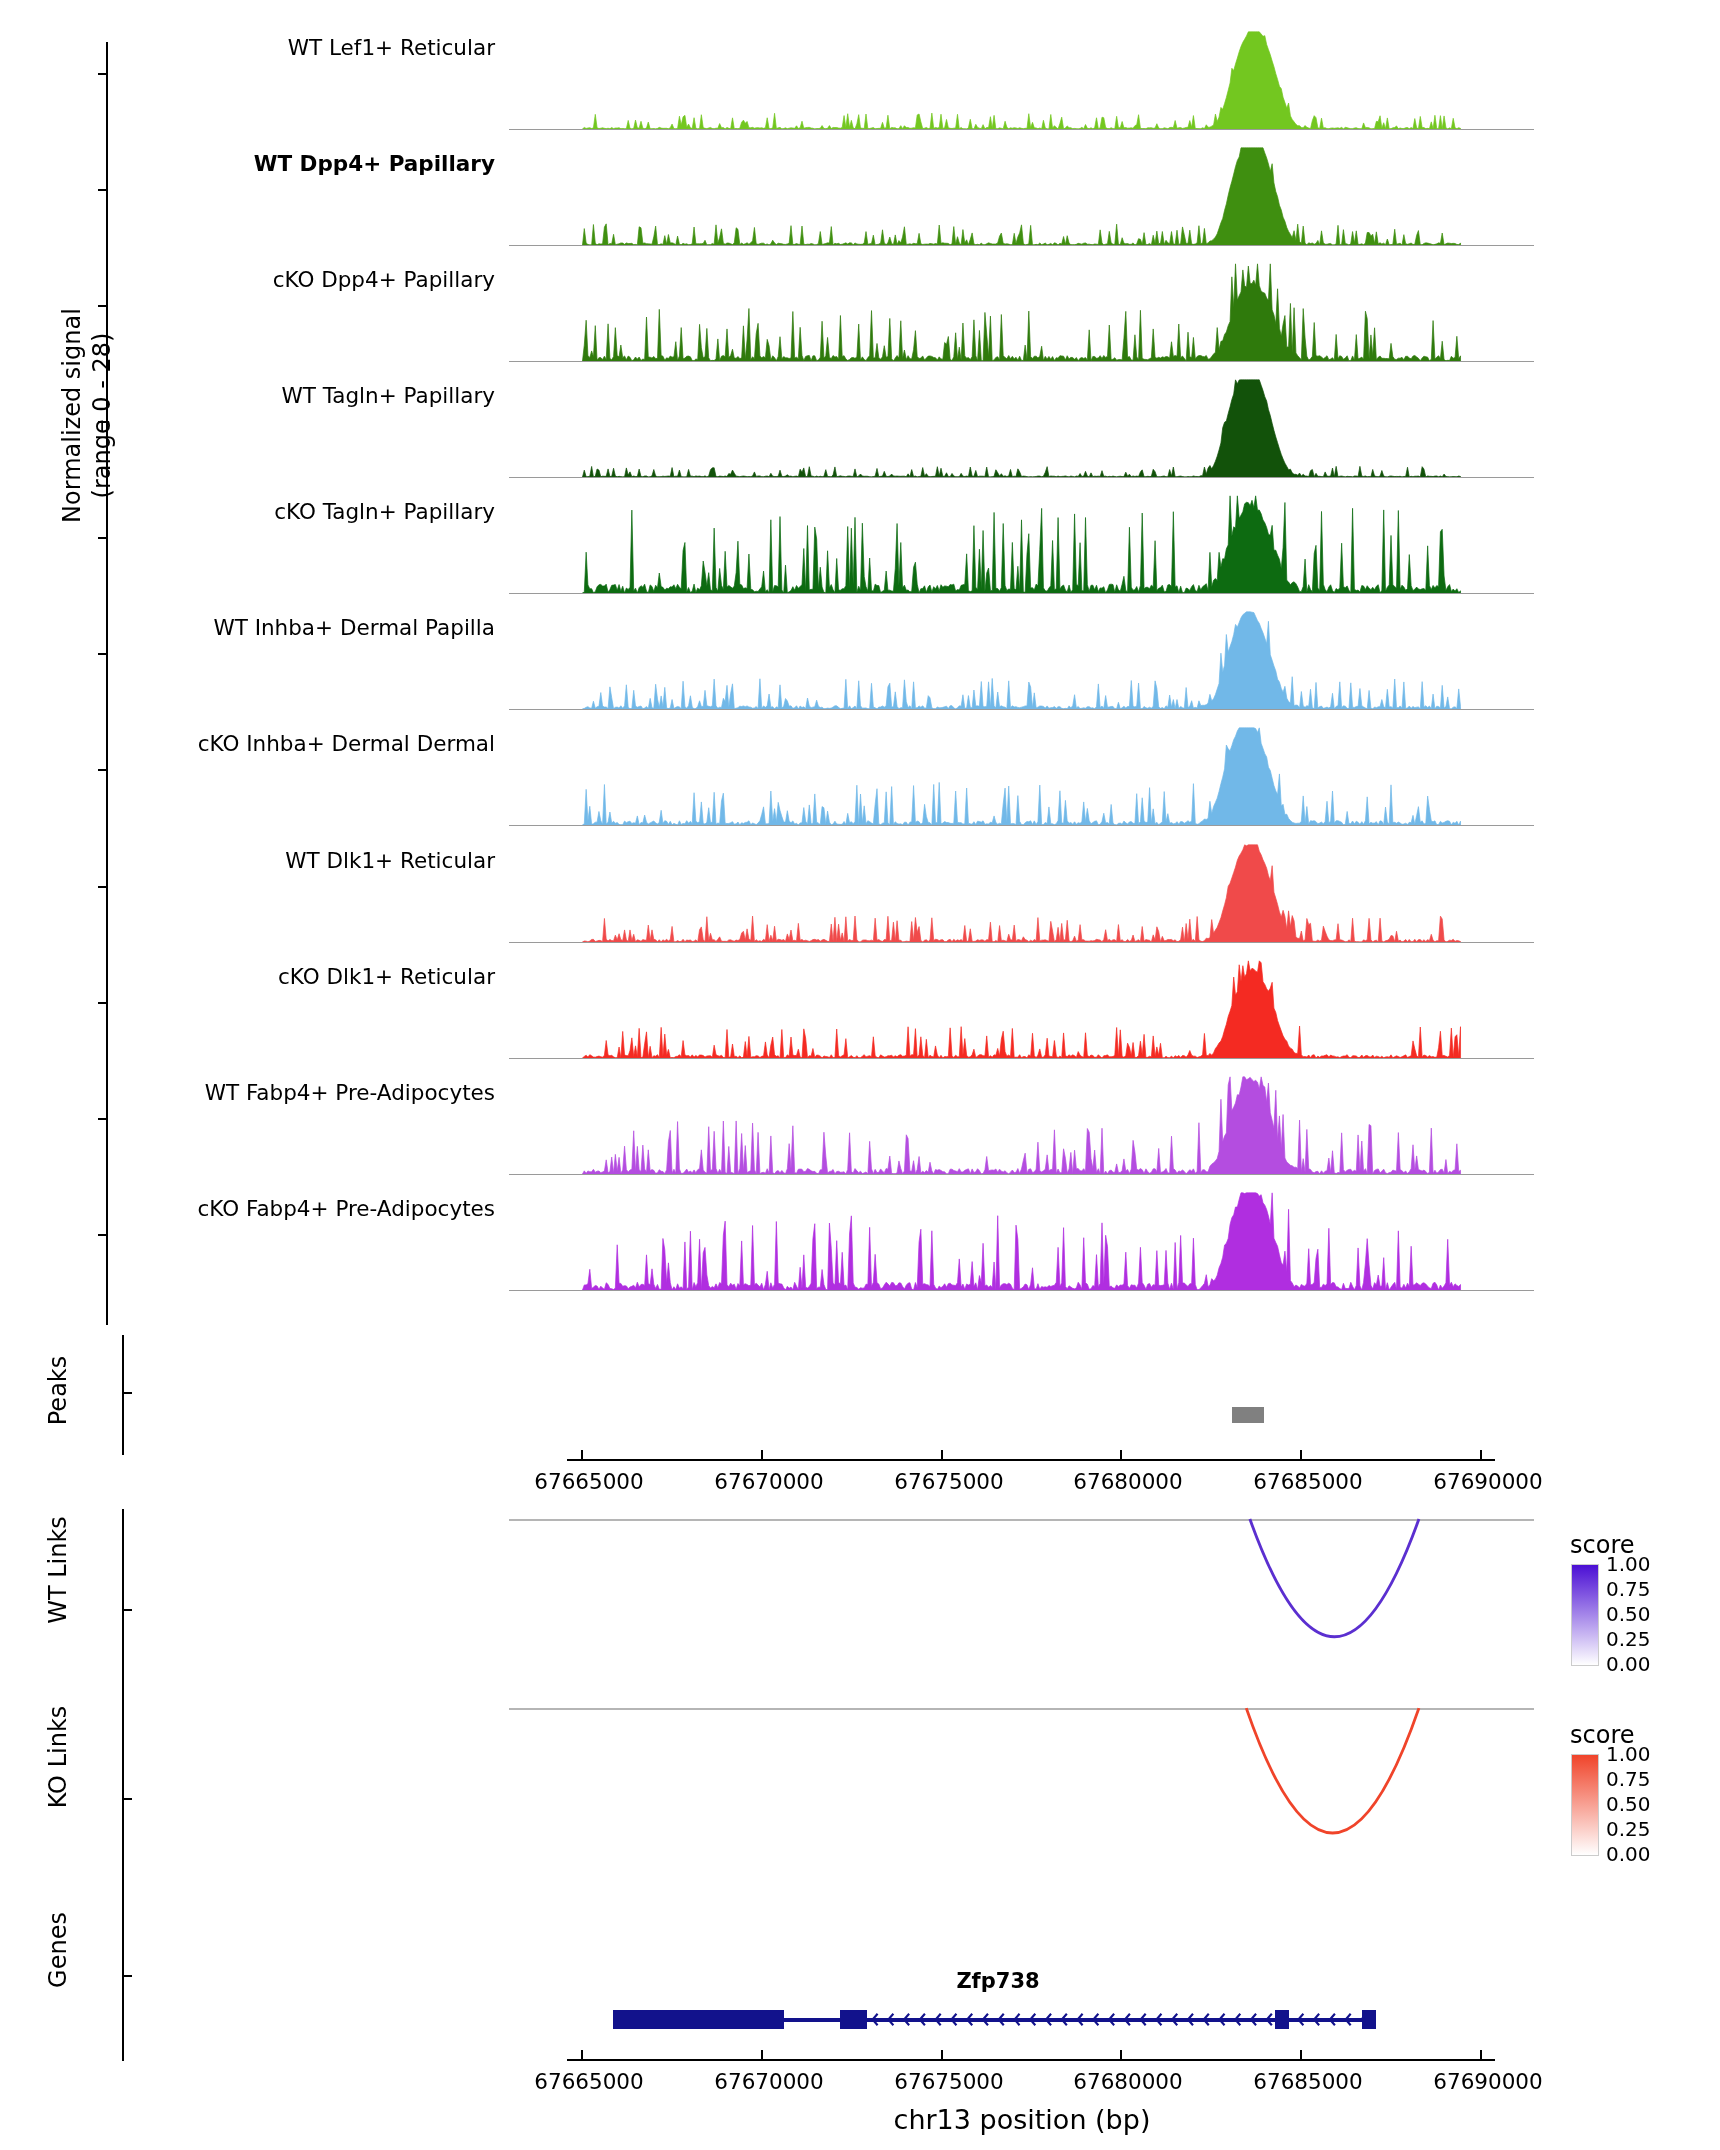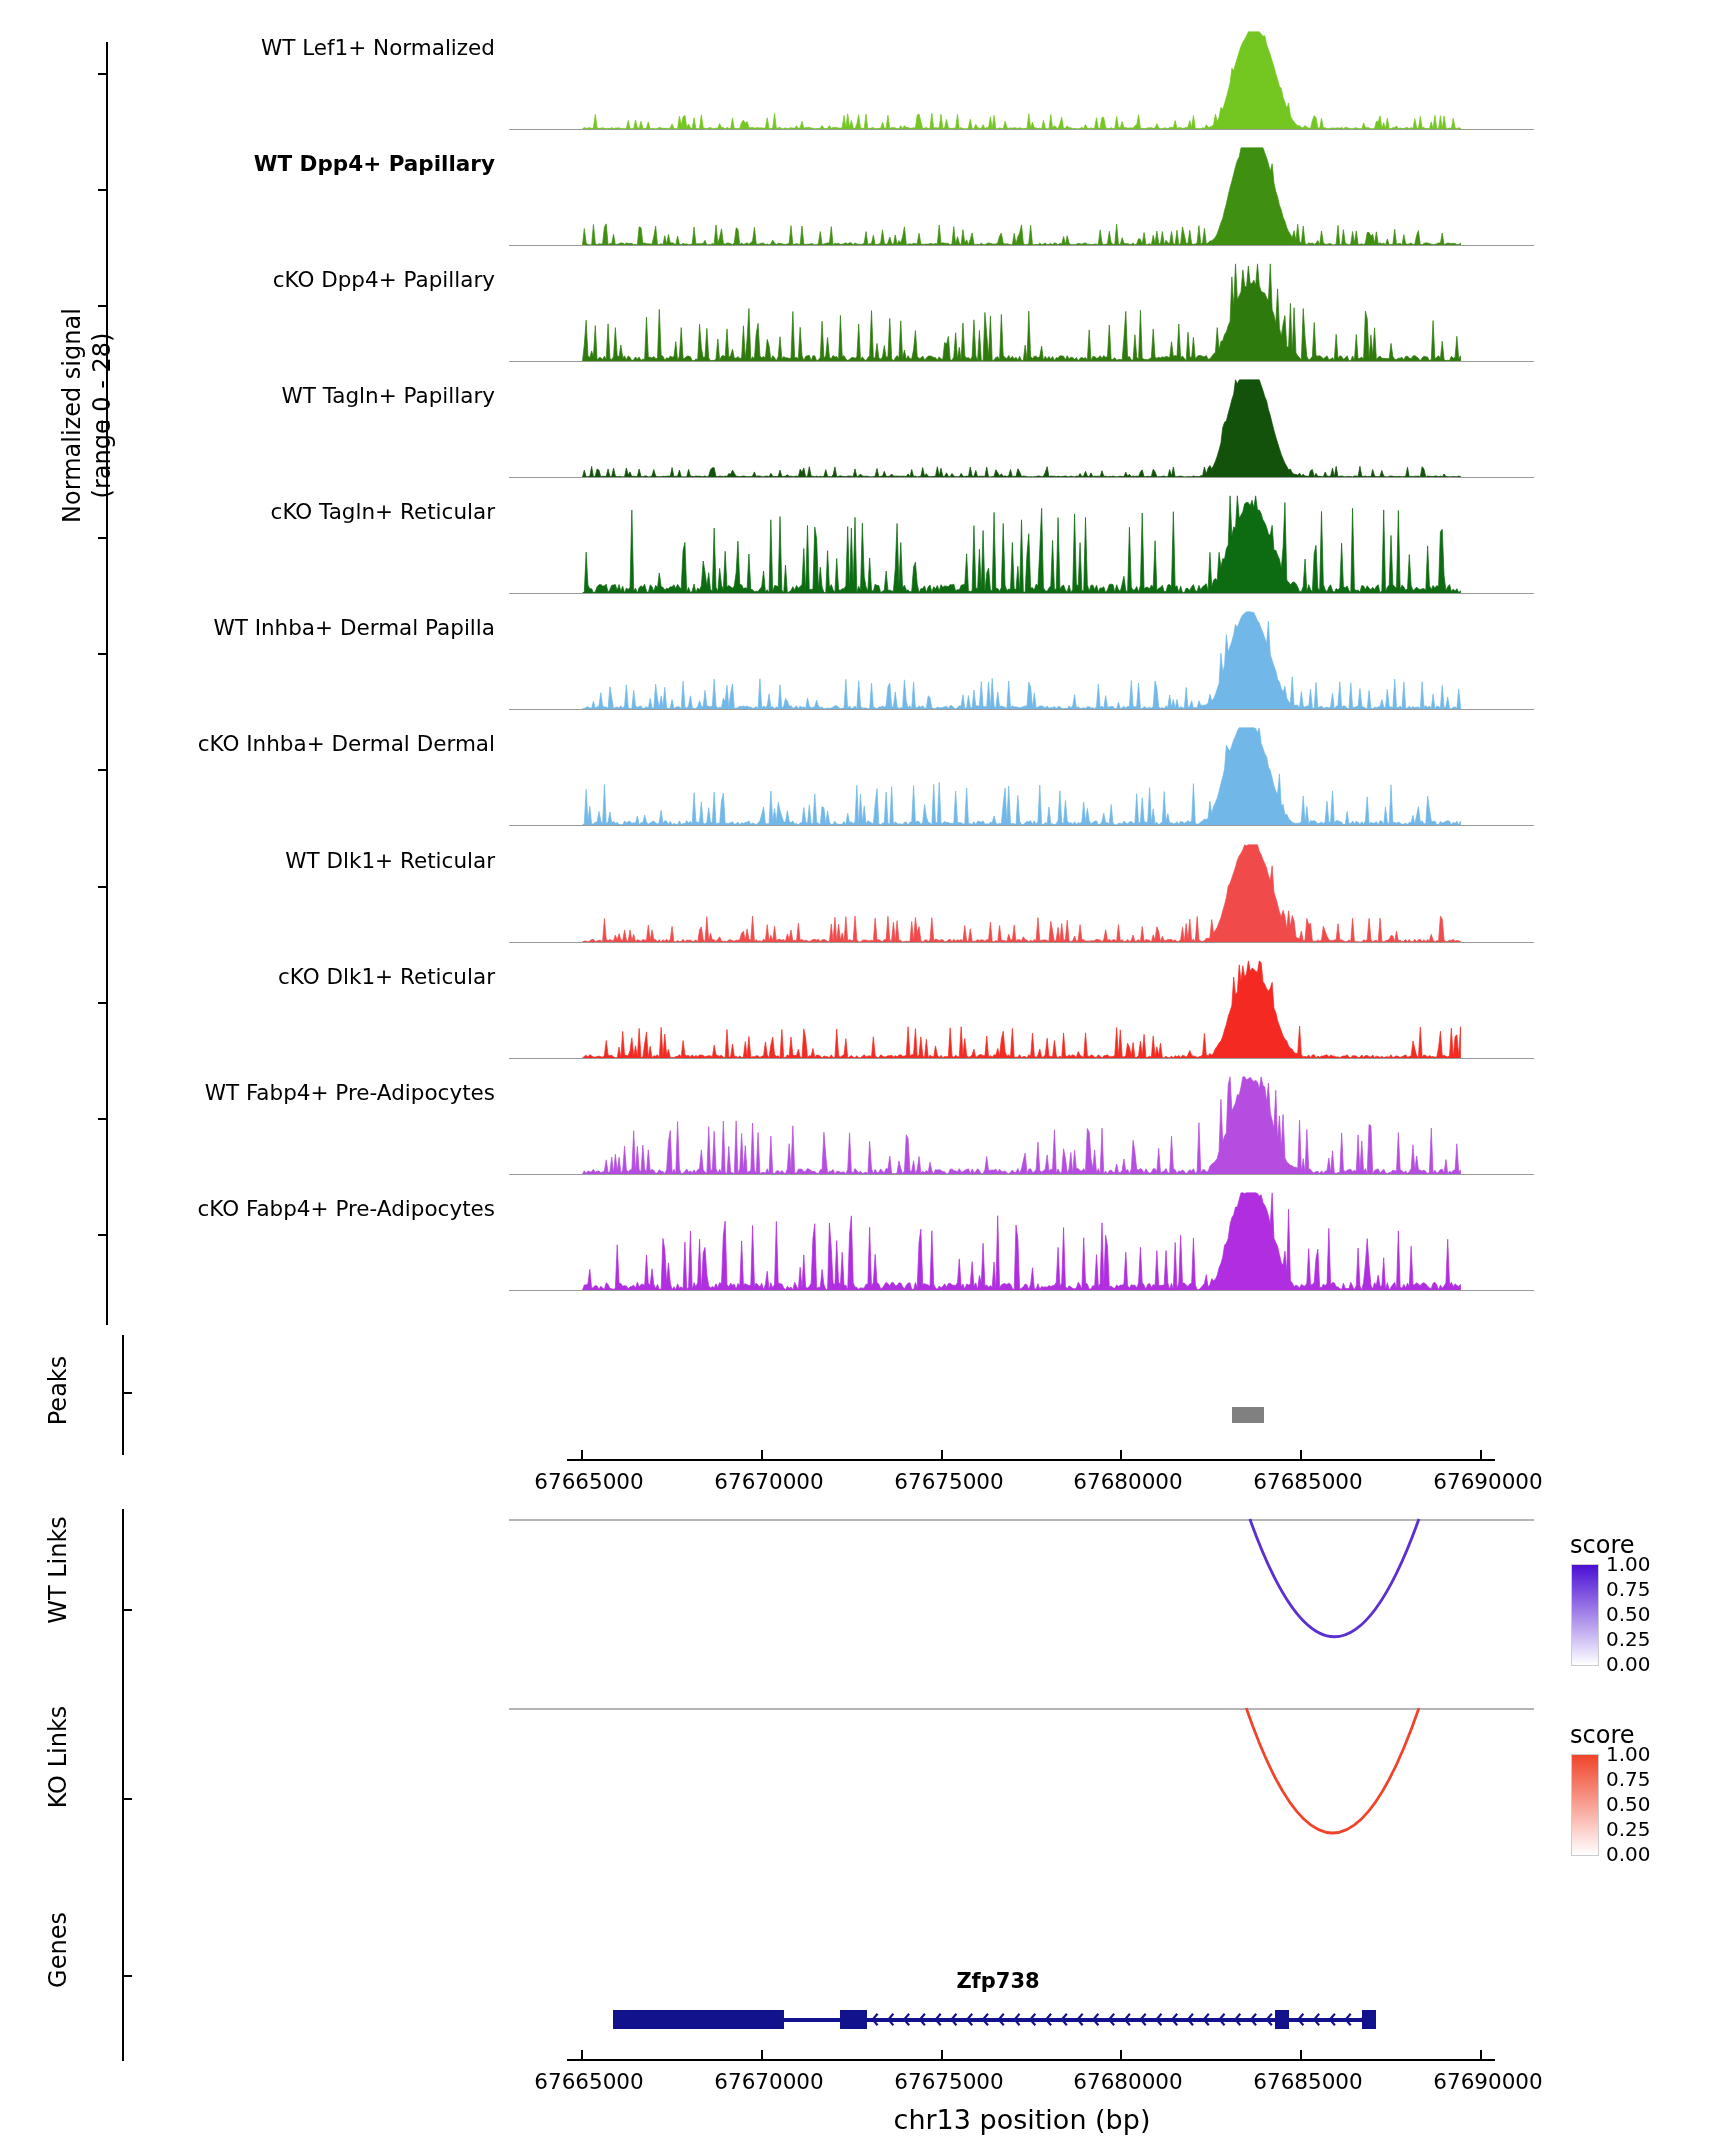--- a/index.html
+++ b/index.html
@@ -118,21 +118,21 @@
 
 <div class="rot-label" style="left:57px; top:810px; width:789px;">
   <span>Normalized signal</span><br>
   <span>(range 0 - 28)</span>
 </div>
 
 <div class="vline" style="left:106px; top:42px; height:1283px;"></div>
 
 <div id="signal-tracks">
     <div class="track" style="top: 29px; height: 116px;">
-      <div class="track-label" style="left: -380px; width: 366px; top: 5.7px;">WT Lef1+ Normalized</div>
+      <div class="track-label" style="left: -380px; width: 366px; top: 5.7px;">WT Lef1+ Reticular</div>
       <div class="baseline" style="left: 0px; width: 1025px; top: 100px;"></div>
       <div class="abs" style="background: rgb(0, 0, 0); width: 10px; height: 2.2px; left: -411px; top: 44px;"></div>
       <svg class="sig-canvas" width="1025" height="100" viewBox="0 0 1430 140" style="top: 0px; height: 100px;">
         <path d="M 100.35087719298245 140 L 100.4 140.0 L 102.9 137.8 L 105.5 139.2 L 108.0 138.6 L 110.6 138.1 L 113.2 139.3 L 115.7 138.4 L 118.3 119.5 L 120.8 138.1 L 123.4 139.4 L 126.0 138.9 L 128.5 138.3 L 131.1 139.0 L 133.6 139.5 L 136.2 138.9 L 138.8 139.7 L 141.3 137.9 L 143.9 139.5 L 146.4 138.6 L 149.0 138.6 L 151.6 138.2 L 154.1 139.6 L 156.7 139.3 L 159.3 139.8 L 161.8 139.7 L 164.4 128.0 L 166.9 139.0 L 169.5 140.0 L 172.1 139.1 L 174.6 127.5 L 177.2 138.3 L 179.7 138.9 L 182.3 129.2 L 184.9 138.9 L 187.4 139.6 L 190.0 138.7 L 192.5 130.3 L 195.1 139.7 L 197.7 139.8 L 200.2 139.4 L 202.8 139.9 L 205.4 139.2 L 207.9 137.7 L 210.5 138.7 L 213.0 139.1 L 215.6 139.0 L 218.2 139.0 L 220.7 139.8 L 223.3 138.1 L 225.8 133.1 L 228.4 139.5 L 231.0 139.8 L 233.5 139.4 L 236.1 122.1 L 238.6 134.4 L 241.2 123.0 L 243.8 120.9 L 246.3 137.7 L 248.9 133.1 L 251.5 138.4 L 254.0 139.3 L 256.6 124.2 L 259.1 138.9 L 261.7 139.9 L 264.3 139.2 L 266.8 120.0 L 269.4 138.0 L 271.9 139.1 L 274.5 139.5 L 277.1 138.5 L 279.6 137.8 L 282.2 139.4 L 284.7 139.8 L 287.3 138.8 L 289.9 139.0 L 292.4 132.4 L 295.0 138.2 L 297.6 138.0 L 300.1 139.9 L 302.7 137.8 L 305.2 139.0 L 307.8 139.8 L 310.4 124.4 L 312.9 139.6 L 315.5 139.2 L 318.0 139.7 L 320.6 138.9 L 323.2 130.5 L 325.7 127.6 L 328.3 132.1 L 330.8 129.4 L 333.4 138.1 L 336.0 138.3 L 338.5 137.7 L 341.1 138.9 L 343.6 138.3 L 346.2 138.1 L 348.8 138.6 L 351.3 138.2 L 353.9 139.1 L 356.5 138.1 L 359.0 124.3 L 361.6 139.2 L 364.1 139.5 L 366.7 138.3 L 369.3 118.0 L 371.8 139.2 L 374.4 138.4 L 376.9 137.7 L 379.5 139.9 L 382.1 139.3 L 384.6 138.3 L 387.2 139.7 L 389.7 138.8 L 392.3 138.3 L 394.9 138.6 L 397.4 139.1 L 400.0 135.5 L 402.6 139.3 L 405.1 138.1 L 407.7 129.1 L 410.2 138.9 L 412.8 138.1 L 415.4 137.8 L 417.9 137.7 L 420.5 138.7 L 423.0 138.9 L 425.6 140.0 L 428.2 139.4 L 430.7 139.4 L 433.3 138.9 L 435.8 135.2 L 438.4 139.2 L 441.0 139.5 L 443.5 139.1 L 446.1 135.2 L 448.7 139.4 L 451.2 137.8 L 453.8 138.0 L 456.3 137.9 L 458.9 138.7 L 461.5 138.9 L 464.0 137.8 L 466.6 121.2 L 469.1 137.9 L 471.7 118.6 L 474.3 137.9 L 476.8 127.9 L 479.4 138.4 L 481.9 139.7 L 484.5 132.9 L 487.1 119.9 L 489.6 138.7 L 492.2 138.9 L 494.8 139.4 L 497.3 119.0 L 499.9 139.5 L 502.4 139.3 L 505.0 138.6 L 507.6 138.0 L 510.1 139.8 L 512.7 139.3 L 515.2 139.1 L 517.8 139.1 L 520.4 130.7 L 522.9 138.9 L 525.5 138.2 L 528.0 120.7 L 530.6 139.7 L 533.2 137.8 L 535.7 138.3 L 538.3 138.4 L 540.8 139.8 L 543.4 139.6 L 546.0 135.3 L 548.5 139.5 L 551.1 135.4 L 553.7 138.0 L 556.2 137.8 L 558.8 139.1 L 561.3 138.8 L 563.9 138.1 L 566.5 138.5 L 569.0 120.3 L 571.6 119.0 L 574.1 130.0 L 576.7 139.4 L 579.3 138.8 L 581.8 137.8 L 584.4 139.5 L 586.9 139.0 L 589.5 117.7 L 592.1 139.1 L 594.6 137.8 L 597.2 138.6 L 599.8 138.0 L 602.3 119.3 L 604.9 139.2 L 607.4 138.2 L 610.0 126.6 L 612.6 138.1 L 615.1 139.0 L 617.7 139.3 L 620.2 138.8 L 622.8 138.5 L 625.4 119.4 L 627.9 139.6 L 630.5 137.8 L 633.0 139.8 L 635.6 139.8 L 638.2 140.0 L 640.7 138.4 L 643.3 126.4 L 645.9 139.4 L 648.4 140.0 L 651.0 133.5 L 653.5 137.8 L 656.1 138.9 L 658.7 139.5 L 661.2 133.9 L 663.8 139.8 L 666.3 137.9 L 668.9 138.0 L 671.5 122.8 L 674.0 139.0 L 676.6 120.9 L 679.1 139.7 L 681.7 139.6 L 684.3 138.4 L 686.8 139.0 L 689.4 139.9 L 692.0 129.1 L 694.5 137.7 L 697.1 139.7 L 699.6 138.3 L 702.2 138.9 L 704.8 138.1 L 707.3 138.5 L 709.9 139.3 L 712.4 138.2 L 715.0 139.1 L 717.6 139.6 L 720.1 139.0 L 722.7 139.1 L 725.2 118.6 L 727.8 138.1 L 730.4 130.7 L 732.9 138.4 L 735.5 138.5 L 738.0 139.7 L 740.6 138.5 L 743.2 139.9 L 745.7 127.8 L 748.3 138.6 L 750.9 139.9 L 753.4 139.9 L 756.0 119.7 L 758.5 138.9 L 761.1 135.3 L 763.7 137.9 L 766.2 139.9 L 768.8 132.4 L 771.3 123.4 L 773.9 139.8 L 776.5 138.7 L 779.0 135.7 L 781.6 138.1 L 784.1 138.1 L 786.7 139.6 L 789.3 139.2 L 791.8 139.6 L 794.4 139.9 L 797.0 139.3 L 799.5 137.7 L 802.1 139.7 L 804.6 133.7 L 807.2 139.0 L 809.8 139.5 L 812.3 138.2 L 814.9 139.7 L 817.4 138.3 L 820.0 124.3 L 822.6 139.5 L 825.1 138.3 L 827.7 123.5 L 830.2 124.2 L 832.8 138.0 L 835.4 139.4 L 837.9 139.5 L 840.5 138.1 L 843.1 139.5 L 845.6 139.6 L 848.2 122.2 L 850.7 138.0 L 853.3 138.3 L 855.9 129.5 L 858.4 138.4 L 861.0 138.0 L 863.5 138.8 L 866.1 138.7 L 868.7 138.3 L 871.2 138.9 L 873.8 135.3 L 876.3 134.1 L 878.9 120.0 L 881.5 139.1 L 884.0 139.4 L 886.6 139.3 L 889.2 139.6 L 891.7 138.3 L 894.3 138.4 L 896.8 138.1 L 899.4 139.0 L 902.0 138.6 L 904.5 132.6 L 907.1 138.6 L 909.6 139.7 L 912.2 139.6 L 914.8 138.3 L 917.3 138.8 L 919.9 139.8 L 922.4 137.9 L 925.0 137.7 L 927.6 138.2 L 930.1 128.1 L 932.7 139.0 L 935.2 138.2 L 937.8 137.9 L 940.4 139.2 L 942.9 138.6 L 945.5 137.8 L 948.1 137.7 L 950.6 128.2 L 953.2 137.7 L 955.7 121.2 L 958.3 139.3 L 960.9 139.4 L 963.4 139.5 L 966.0 139.7 L 968.5 138.2 L 971.1 139.4 L 973.7 134.1 L 976.2 137.5 L 978.8 137.5 L 981.3 136.0 L 983.9 134.5 L 986.5 119.1 L 989.0 129.4 L 991.6 123.4 L 994.2 109.8 L 996.7 112.5 L 999.3 104.4 L 1001.8 96.0 L 1004.4 85.8 L 1007.0 75.5 L 1009.5 55.0 L 1012.1 58.2 L 1014.6 49.1 L 1017.2 40.7 L 1019.8 31.8 L 1022.3 24.5 L 1024.9 18.6 L 1027.4 14.3 L 1030.0 9.7 L 1032.6 4.0 L 1035.1 4.0 L 1037.7 4.0 L 1040.3 4.0 L 1042.8 4.0 L 1045.4 4.0 L 1047.9 4.0 L 1050.5 7.0 L 1053.1 10.3 L 1055.6 9.3 L 1058.2 21.7 L 1060.7 28.8 L 1063.3 36.0 L 1065.9 44.9 L 1068.4 52.7 L 1071.0 62.5 L 1073.5 70.6 L 1076.1 80.2 L 1078.7 83.5 L 1081.2 95.5 L 1083.8 103.0 L 1086.4 111.0 L 1088.9 103.6 L 1091.5 121.7 L 1094.0 126.6 L 1096.6 130.0 L 1099.2 133.5 L 1101.7 135.4 L 1104.3 135.3 L 1106.8 137.8 L 1109.4 138.3 L 1112.0 135.1 L 1114.5 137.6 L 1117.1 138.6 L 1119.6 139.5 L 1122.2 128.2 L 1124.8 121.3 L 1127.3 124.2 L 1129.9 138.3 L 1132.4 139.2 L 1135.0 124.8 L 1137.6 138.6 L 1140.1 138.1 L 1142.7 139.5 L 1145.3 139.7 L 1147.8 138.8 L 1150.4 138.5 L 1152.9 139.0 L 1155.5 138.6 L 1158.1 138.4 L 1160.6 139.1 L 1163.2 137.7 L 1165.7 139.9 L 1168.3 137.7 L 1170.9 138.1 L 1173.4 139.0 L 1176.0 139.7 L 1178.5 139.5 L 1181.1 138.6 L 1183.7 138.2 L 1186.2 139.4 L 1188.8 139.7 L 1191.4 139.8 L 1193.9 131.5 L 1196.5 138.1 L 1199.0 137.9 L 1201.6 138.4 L 1204.2 139.9 L 1206.7 139.5 L 1209.3 139.4 L 1211.8 129.3 L 1214.4 129.7 L 1217.0 121.5 L 1219.5 138.9 L 1222.1 131.2 L 1224.6 139.7 L 1227.2 124.5 L 1229.8 139.6 L 1232.3 139.6 L 1234.9 138.3 L 1237.5 137.9 L 1240.0 135.7 L 1242.6 139.8 L 1245.1 138.5 L 1247.7 139.4 L 1250.3 139.4 L 1252.8 138.2 L 1255.4 137.9 L 1257.9 139.7 L 1260.5 137.9 L 1263.1 139.4 L 1265.6 125.4 L 1268.2 138.4 L 1270.7 139.6 L 1273.3 122.4 L 1275.9 137.9 L 1278.4 137.9 L 1281.0 139.7 L 1283.6 139.1 L 1286.1 139.6 L 1288.7 130.0 L 1291.2 139.8 L 1293.8 120.8 L 1296.4 139.7 L 1298.9 139.5 L 1301.5 121.3 L 1304.0 139.5 L 1306.6 121.7 L 1309.2 138.2 L 1311.7 139.9 L 1314.3 138.4 L 1316.8 139.6 L 1319.4 125.0 L 1322.0 138.3 L 1324.5 139.6 L 1327.1 138.1 L 1329.6 139.1 L 1329.6491228070176 140 Z" fill="#73c720" stroke="#73c720" stroke-width="1"></path>
       </svg>
     </div>
     <div class="track" style="top: 145px; height: 116px; font-weight: bold;">
       <div class="track-label" style="left: -380px; width: 366px; top: 5.7px;">WT Dpp4+ Papillary</div>
       <div class="baseline" style="left: 0px; width: 1025px; top: 100px;"></div>
       <div class="abs" style="background: rgb(0, 0, 0); width: 10px; height: 2.2px; left: -411px; top: 44px;"></div>
@@ -150,21 +150,21 @@
     </div>
     <div class="track" style="top: 377px; height: 116px;">
       <div class="track-label" style="left: -380px; width: 366px; top: 5.7px;">WT Tagln+ Papillary</div>
       <div class="baseline" style="left: 0px; width: 1025px; top: 100px;"></div>
       <div class="abs" style="background: rgb(0, 0, 0); width: 10px; height: 2.2px; left: -411px; top: 44px;"></div>
       <svg class="sig-canvas" width="1025" height="100" viewBox="0 0 1430 140" style="top: 0px; height: 100px;">
         <path d="M 100.35087719298245 140 L 100.4 140.0 L 102.9 130.4 L 105.5 139.7 L 108.0 139.6 L 110.6 138.9 L 113.2 125.2 L 115.7 139.9 L 118.3 138.9 L 120.8 128.8 L 123.4 130.3 L 126.0 139.7 L 128.5 138.8 L 131.1 139.0 L 133.6 139.1 L 136.2 128.7 L 138.8 139.4 L 141.3 139.1 L 143.9 127.7 L 146.4 138.5 L 149.0 139.8 L 151.6 139.1 L 154.1 139.5 L 156.7 139.9 L 159.3 139.6 L 161.8 127.3 L 164.4 137.1 L 166.9 132.8 L 169.5 139.6 L 172.1 138.6 L 174.6 139.4 L 177.2 139.2 L 179.7 128.9 L 182.3 139.4 L 184.9 139.7 L 187.4 138.5 L 190.0 138.5 L 192.5 140.0 L 195.1 139.8 L 197.7 138.4 L 200.2 129.5 L 202.8 138.5 L 205.4 139.7 L 207.9 139.6 L 210.5 139.5 L 213.0 138.8 L 215.6 139.2 L 218.2 138.9 L 220.7 138.6 L 223.3 139.0 L 225.8 126.8 L 228.4 139.8 L 231.0 138.8 L 233.5 139.1 L 236.1 130.3 L 238.6 139.5 L 241.2 139.9 L 243.8 140.0 L 246.3 139.7 L 248.9 129.4 L 251.5 138.8 L 254.0 138.8 L 256.6 139.5 L 259.1 138.5 L 261.7 139.0 L 264.3 138.7 L 266.8 139.4 L 269.4 139.5 L 271.9 138.4 L 274.5 140.0 L 277.1 138.5 L 279.6 129.8 L 282.2 127.1 L 284.7 127.1 L 287.3 139.4 L 289.9 139.6 L 292.4 138.7 L 295.0 139.0 L 297.6 139.4 L 300.1 138.6 L 302.7 139.4 L 305.2 135.2 L 307.8 136.2 L 310.4 130.3 L 312.9 134.7 L 315.5 138.8 L 318.0 139.1 L 320.6 139.5 L 323.2 139.0 L 325.7 138.6 L 328.3 139.0 L 330.8 139.7 L 333.4 139.3 L 336.0 139.5 L 338.5 138.6 L 341.1 132.9 L 343.6 139.2 L 346.2 138.5 L 348.8 138.5 L 351.3 139.5 L 353.9 139.7 L 356.5 138.9 L 359.0 138.6 L 361.6 139.8 L 364.1 134.8 L 366.7 138.9 L 369.3 139.3 L 371.8 139.4 L 374.4 139.0 L 376.9 130.4 L 379.5 139.1 L 382.1 139.4 L 384.6 138.7 L 387.2 136.9 L 389.7 138.9 L 392.3 138.7 L 394.9 139.8 L 397.4 139.0 L 400.0 138.7 L 402.6 139.7 L 405.1 129.1 L 407.7 133.2 L 410.2 127.3 L 412.8 139.7 L 415.4 138.8 L 417.9 125.6 L 420.5 138.7 L 423.0 138.9 L 425.6 139.9 L 428.2 138.6 L 430.7 139.8 L 433.3 138.9 L 435.8 139.8 L 438.4 139.0 L 441.0 129.7 L 443.5 139.3 L 446.1 139.4 L 448.7 139.9 L 451.2 137.0 L 453.8 125.9 L 456.3 139.5 L 458.9 139.0 L 461.5 138.4 L 464.0 139.0 L 466.6 139.2 L 469.1 139.8 L 471.7 138.7 L 474.3 138.5 L 476.8 139.0 L 479.4 139.2 L 481.9 128.7 L 484.5 140.0 L 487.1 138.5 L 489.6 135.8 L 492.2 138.7 L 494.8 139.0 L 497.3 138.9 L 499.9 139.0 L 502.4 139.7 L 505.0 139.9 L 507.6 139.4 L 510.1 138.8 L 512.7 128.0 L 515.2 139.6 L 517.8 139.1 L 520.4 138.7 L 522.9 132.1 L 525.5 138.9 L 528.0 139.4 L 530.6 138.6 L 533.2 135.9 L 535.7 138.6 L 538.3 138.8 L 540.8 138.7 L 543.4 138.9 L 546.0 139.0 L 548.5 138.8 L 551.1 138.8 L 553.7 139.7 L 556.2 135.6 L 558.8 139.5 L 561.3 129.6 L 563.9 139.3 L 566.5 138.6 L 569.0 139.9 L 571.6 139.3 L 574.1 139.0 L 576.7 126.8 L 579.3 138.9 L 581.8 135.3 L 584.4 139.0 L 586.9 139.8 L 589.5 139.3 L 592.1 139.1 L 594.6 138.9 L 597.2 125.6 L 599.8 138.6 L 602.3 127.7 L 604.9 139.1 L 607.4 139.0 L 610.0 134.1 L 612.6 139.3 L 615.1 139.6 L 617.7 135.0 L 620.2 138.5 L 622.8 139.8 L 625.4 139.8 L 627.9 139.7 L 630.5 134.9 L 633.0 138.8 L 635.6 139.3 L 638.2 138.7 L 640.7 139.4 L 643.3 126.0 L 645.9 138.7 L 648.4 139.1 L 651.0 130.8 L 653.5 139.7 L 656.1 138.8 L 658.7 138.8 L 661.2 138.9 L 663.8 139.2 L 666.3 126.1 L 668.9 139.9 L 671.5 139.9 L 674.0 139.7 L 676.6 139.0 L 679.1 129.9 L 681.7 134.0 L 684.3 138.8 L 686.8 135.4 L 689.4 139.1 L 692.0 138.4 L 694.5 139.3 L 697.1 138.6 L 699.6 129.4 L 702.2 139.6 L 704.8 138.8 L 707.3 139.3 L 709.9 128.6 L 712.4 132.6 L 715.0 139.4 L 717.6 138.7 L 720.1 138.9 L 722.7 139.5 L 725.2 140.0 L 727.8 139.5 L 730.4 139.9 L 732.9 139.6 L 735.5 139.3 L 738.0 138.6 L 740.6 138.7 L 743.2 139.7 L 745.7 138.9 L 748.3 133.4 L 750.9 125.5 L 753.4 139.5 L 756.0 138.6 L 758.5 138.8 L 761.1 138.9 L 763.7 139.7 L 766.2 138.6 L 768.8 139.6 L 771.3 139.2 L 773.9 139.0 L 776.5 138.5 L 779.0 139.2 L 781.6 139.9 L 784.1 138.6 L 786.7 139.2 L 789.3 139.9 L 791.8 138.6 L 794.4 139.2 L 797.0 135.1 L 799.5 139.3 L 802.1 138.7 L 804.6 132.1 L 807.2 138.7 L 809.8 139.9 L 812.3 134.2 L 814.9 139.5 L 817.4 138.8 L 820.0 139.1 L 822.6 138.8 L 825.1 139.2 L 827.7 131.1 L 830.2 139.0 L 832.8 138.8 L 835.4 139.8 L 837.9 139.1 L 840.5 139.5 L 843.1 138.7 L 845.6 139.3 L 848.2 139.9 L 850.7 139.2 L 853.3 138.9 L 855.9 139.4 L 858.4 139.4 L 861.0 133.2 L 863.5 138.9 L 866.1 136.1 L 868.7 139.7 L 871.2 138.5 L 873.8 139.3 L 876.3 138.7 L 878.9 139.4 L 881.5 132.9 L 884.0 130.0 L 886.6 139.5 L 889.2 139.6 L 891.7 139.0 L 894.3 139.4 L 896.8 139.1 L 899.4 129.2 L 902.0 132.5 L 904.5 139.7 L 907.1 139.8 L 909.6 139.6 L 912.2 139.0 L 914.8 138.5 L 917.3 139.7 L 919.9 139.6 L 922.4 129.6 L 925.0 138.5 L 927.6 126.0 L 930.1 139.6 L 932.7 139.8 L 935.2 139.0 L 937.8 138.7 L 940.4 139.3 L 942.9 139.9 L 945.5 140.0 L 948.1 139.4 L 950.6 139.8 L 953.2 139.6 L 955.7 138.5 L 958.3 139.2 L 960.9 139.3 L 963.4 139.6 L 966.0 138.1 L 968.5 138.2 L 971.1 126.0 L 973.7 135.7 L 976.2 127.5 L 978.8 123.9 L 981.3 128.6 L 983.9 123.9 L 986.5 117.9 L 989.0 110.9 L 991.6 102.1 L 994.2 92.3 L 996.7 71.0 L 999.3 63.3 L 1001.8 61.5 L 1004.4 51.0 L 1007.0 41.7 L 1009.5 31.5 L 1012.1 23.9 L 1014.6 4.0 L 1017.2 9.4 L 1019.8 4.1 L 1022.3 4.0 L 1024.9 4.0 L 1027.4 4.0 L 1030.0 4.0 L 1032.6 4.0 L 1035.1 4.0 L 1037.7 4.0 L 1040.3 4.0 L 1042.8 4.0 L 1045.4 4.0 L 1047.9 4.0 L 1050.5 11.5 L 1053.1 19.0 L 1055.6 27.5 L 1058.2 33.7 L 1060.7 45.6 L 1063.3 54.0 L 1065.9 64.8 L 1068.4 74.7 L 1071.0 84.0 L 1073.5 91.9 L 1076.1 100.6 L 1078.7 108.4 L 1081.2 114.8 L 1083.8 120.6 L 1086.4 125.2 L 1088.9 129.9 L 1091.5 129.0 L 1094.0 134.2 L 1096.6 136.3 L 1099.2 136.2 L 1101.7 137.4 L 1104.3 134.5 L 1106.8 138.6 L 1109.4 136.2 L 1112.0 138.5 L 1114.5 138.7 L 1117.1 139.4 L 1119.6 131.2 L 1122.2 129.5 L 1124.8 139.5 L 1127.3 134.9 L 1129.9 139.1 L 1132.4 139.0 L 1135.0 139.4 L 1137.6 139.7 L 1140.1 132.9 L 1142.7 138.7 L 1145.3 139.0 L 1147.8 138.5 L 1150.4 127.4 L 1152.9 139.8 L 1155.5 125.1 L 1158.1 139.7 L 1160.6 138.9 L 1163.2 138.6 L 1165.7 139.2 L 1168.3 139.9 L 1170.9 139.0 L 1173.4 139.3 L 1176.0 139.3 L 1178.5 139.9 L 1181.1 138.5 L 1183.7 138.6 L 1186.2 139.4 L 1188.8 125.1 L 1191.4 138.7 L 1193.9 139.2 L 1196.5 138.5 L 1199.0 139.7 L 1201.6 139.3 L 1204.2 139.6 L 1206.7 129.4 L 1209.3 138.7 L 1211.8 139.2 L 1214.4 139.8 L 1217.0 138.7 L 1219.5 130.9 L 1222.1 138.6 L 1224.6 139.6 L 1227.2 140.0 L 1229.8 138.9 L 1232.3 138.5 L 1234.9 139.0 L 1237.5 139.4 L 1240.0 139.2 L 1242.6 139.3 L 1245.1 139.0 L 1247.7 140.0 L 1250.3 139.2 L 1252.8 139.3 L 1255.4 126.3 L 1257.9 139.9 L 1260.5 139.0 L 1263.1 139.7 L 1265.6 138.9 L 1268.2 138.9 L 1270.7 138.7 L 1273.3 139.9 L 1275.9 125.5 L 1278.4 128.8 L 1281.0 139.9 L 1283.6 138.5 L 1286.1 139.0 L 1288.7 139.1 L 1291.2 139.4 L 1293.8 138.7 L 1296.4 138.5 L 1298.9 139.8 L 1301.5 138.6 L 1304.0 139.9 L 1306.6 135.9 L 1309.2 139.3 L 1311.7 139.6 L 1314.3 139.9 L 1316.8 139.8 L 1319.4 139.4 L 1322.0 139.6 L 1324.5 139.8 L 1327.1 138.6 L 1329.6 139.3 L 1329.6491228070176 140 Z" fill="#12520a" stroke="#12520a" stroke-width="1"></path>
       </svg>
     </div>
     <div class="track" style="top: 493px; height: 116px;">
-      <div class="track-label" style="left: -380px; width: 366px; top: 5.7px;">cKO Tagln+ Reticular</div>
+      <div class="track-label" style="left: -380px; width: 366px; top: 5.7px;">cKO Tagln+ Papillary</div>
       <div class="baseline" style="left: 0px; width: 1025px; top: 100px;"></div>
       <div class="abs" style="background: rgb(0, 0, 0); width: 10px; height: 2.2px; left: -411px; top: 44px;"></div>
       <svg class="sig-canvas" width="1025" height="100" viewBox="0 0 1430 140" style="top: 0px; height: 100px;">
         <path d="M 100.35087719298245 140 L 100.4 140.0 L 102.9 138.9 L 105.5 82.8 L 108.0 128.7 L 110.6 134.1 L 113.2 134.0 L 115.7 139.6 L 118.3 138.1 L 120.8 131.4 L 123.4 128.5 L 126.0 128.0 L 128.5 130.2 L 131.1 130.2 L 133.6 127.6 L 136.2 139.0 L 138.8 135.1 L 141.3 129.3 L 143.9 128.8 L 146.4 128.2 L 149.0 136.0 L 151.6 128.2 L 154.1 137.5 L 156.7 130.5 L 159.3 140.0 L 161.8 133.1 L 164.4 135.1 L 166.9 132.1 L 169.5 23.9 L 172.1 137.2 L 174.6 133.2 L 177.2 140.0 L 179.7 132.5 L 182.3 129.7 L 184.9 131.8 L 187.4 127.6 L 190.0 137.5 L 192.5 139.7 L 195.1 128.7 L 197.7 130.9 L 200.2 137.8 L 202.8 129.2 L 205.4 132.5 L 207.9 112.0 L 210.5 131.0 L 213.0 132.1 L 215.6 135.9 L 218.2 133.2 L 220.7 134.0 L 223.3 131.2 L 225.8 131.7 L 228.4 128.5 L 231.0 133.9 L 233.5 127.8 L 236.1 132.1 L 238.6 134.2 L 241.2 80.6 L 243.8 69.3 L 246.3 138.5 L 248.9 132.3 L 251.5 139.3 L 254.0 137.4 L 256.6 127.5 L 259.1 139.2 L 261.7 133.1 L 264.3 135.5 L 266.8 130.0 L 269.4 95.2 L 271.9 111.0 L 274.5 130.2 L 277.1 111.5 L 279.6 135.5 L 282.2 136.7 L 284.7 49.1 L 287.3 132.3 L 289.9 137.7 L 292.4 105.6 L 295.0 129.3 L 297.6 135.2 L 300.1 81.6 L 302.7 131.8 L 305.2 129.4 L 307.8 131.3 L 310.4 133.4 L 312.9 130.3 L 315.5 111.4 L 318.0 67.4 L 320.6 127.8 L 323.2 128.7 L 325.7 133.8 L 328.3 132.8 L 330.8 133.7 L 333.4 85.4 L 336.0 134.9 L 338.5 135.4 L 341.1 138.3 L 343.6 137.5 L 346.2 137.9 L 348.8 134.3 L 351.3 131.4 L 353.9 109.3 L 356.5 138.6 L 359.0 135.3 L 361.6 139.7 L 364.1 37.5 L 366.7 138.3 L 369.3 129.6 L 371.8 129.9 L 374.4 131.5 L 376.9 33.0 L 379.5 135.8 L 382.1 139.7 L 384.6 101.0 L 387.2 139.6 L 389.7 138.4 L 392.3 136.6 L 394.9 131.2 L 397.4 136.0 L 400.0 129.5 L 402.6 133.3 L 405.1 130.8 L 407.7 128.3 L 410.2 77.7 L 412.8 137.8 L 415.4 45.6 L 417.9 135.3 L 420.5 134.9 L 423.0 134.8 L 425.6 47.7 L 428.2 64.3 L 430.7 133.9 L 433.3 103.9 L 435.8 131.6 L 438.4 139.0 L 441.0 139.9 L 443.5 80.9 L 446.1 132.7 L 448.7 128.2 L 451.2 135.6 L 453.8 139.4 L 456.3 91.7 L 458.9 135.9 L 461.5 136.1 L 464.0 134.1 L 466.6 134.0 L 469.1 129.7 L 471.7 46.9 L 474.3 134.4 L 476.8 49.2 L 479.4 128.7 L 481.9 34.1 L 484.5 138.8 L 487.1 130.5 L 489.6 136.3 L 492.2 42.2 L 494.8 116.9 L 497.3 131.3 L 499.9 137.1 L 502.4 91.0 L 505.0 136.2 L 507.6 137.7 L 510.1 127.6 L 512.7 129.5 L 515.2 129.6 L 517.8 139.4 L 520.4 137.6 L 522.9 136.2 L 525.5 109.2 L 528.0 136.1 L 530.6 136.0 L 533.2 137.1 L 535.7 137.6 L 538.3 105.5 L 540.8 42.7 L 543.4 129.5 L 546.0 69.3 L 548.5 133.1 L 551.1 129.0 L 553.7 136.2 L 556.2 135.8 L 558.8 138.4 L 561.3 137.6 L 563.9 104.1 L 566.5 96.8 L 569.0 127.6 L 571.6 139.7 L 574.1 134.0 L 576.7 133.8 L 579.3 129.9 L 581.8 139.1 L 584.4 131.5 L 586.9 128.8 L 589.5 138.5 L 592.1 131.2 L 594.6 134.5 L 597.2 129.4 L 599.8 136.8 L 602.3 128.4 L 604.9 132.0 L 607.4 130.1 L 610.0 130.4 L 612.6 131.3 L 615.1 128.2 L 617.7 128.7 L 620.2 127.6 L 622.8 137.3 L 625.4 135.1 L 627.9 135.9 L 630.5 129.3 L 633.0 128.6 L 635.6 127.7 L 638.2 85.2 L 640.7 136.7 L 643.3 138.0 L 645.9 137.0 L 648.4 45.7 L 651.0 131.8 L 653.5 135.2 L 656.1 78.7 L 658.7 134.5 L 661.2 52.5 L 663.8 137.8 L 666.3 112.0 L 668.9 105.0 L 671.5 136.0 L 674.0 137.0 L 676.6 27.2 L 679.1 133.5 L 681.7 133.8 L 684.3 137.6 L 686.8 132.4 L 689.4 42.7 L 692.0 129.5 L 694.5 136.4 L 697.1 134.5 L 699.6 134.6 L 702.2 69.2 L 704.8 134.0 L 707.3 135.5 L 709.9 102.6 L 712.4 137.6 L 715.0 37.6 L 717.6 138.6 L 720.1 139.0 L 722.7 85.5 L 725.2 57.0 L 727.8 133.0 L 730.4 132.5 L 732.9 135.8 L 735.5 127.5 L 738.0 130.2 L 740.6 79.1 L 743.2 21.5 L 745.7 132.8 L 748.3 136.9 L 750.9 137.4 L 753.4 133.1 L 756.0 129.9 L 758.5 66.5 L 761.1 135.8 L 763.7 133.7 L 766.2 34.4 L 768.8 134.5 L 771.3 130.7 L 773.9 128.8 L 776.5 136.1 L 779.0 138.3 L 781.6 128.9 L 784.1 139.1 L 786.7 135.2 L 789.3 29.3 L 791.8 127.7 L 794.4 129.7 L 797.0 69.6 L 799.5 136.7 L 802.1 136.9 L 804.6 34.3 L 807.2 128.5 L 809.8 137.4 L 812.3 129.2 L 814.9 129.0 L 817.4 135.5 L 820.0 129.1 L 822.6 138.2 L 825.1 132.9 L 827.7 133.2 L 830.2 131.2 L 832.8 139.7 L 835.4 135.6 L 837.9 128.0 L 840.5 127.6 L 843.1 128.2 L 845.6 139.0 L 848.2 128.5 L 850.7 135.6 L 853.3 137.6 L 855.9 127.7 L 858.4 116.6 L 861.0 136.4 L 863.5 138.6 L 866.1 47.9 L 868.7 131.8 L 871.2 136.0 L 873.8 135.4 L 876.3 130.9 L 878.9 138.5 L 881.5 129.4 L 884.0 28.0 L 886.6 134.1 L 889.2 132.0 L 891.7 132.1 L 894.3 134.2 L 896.8 129.0 L 899.4 131.2 L 902.0 66.8 L 904.5 136.4 L 907.1 133.5 L 909.6 132.4 L 912.2 129.1 L 914.8 138.1 L 917.3 138.0 L 919.9 128.7 L 922.4 128.2 L 925.0 130.8 L 927.6 26.2 L 930.1 131.7 L 932.7 129.9 L 935.2 139.4 L 937.8 130.4 L 940.4 139.4 L 942.9 139.8 L 945.5 133.1 L 948.1 133.9 L 950.6 136.4 L 953.2 131.1 L 955.7 128.2 L 958.3 136.5 L 960.9 137.9 L 963.4 129.2 L 966.0 135.8 L 968.5 131.3 L 971.1 129.2 L 973.7 127.0 L 976.2 137.0 L 978.8 83.1 L 981.3 131.4 L 983.9 122.1 L 986.5 119.7 L 989.0 122.4 L 991.6 83.1 L 994.2 104.1 L 996.7 92.0 L 999.3 92.5 L 1001.8 78.2 L 1004.4 72.7 L 1007.0 4.0 L 1009.5 60.6 L 1012.1 47.3 L 1014.6 49.4 L 1017.2 4.0 L 1019.8 35.4 L 1022.3 31.0 L 1024.9 26.1 L 1027.4 15.1 L 1030.0 13.0 L 1032.6 13.5 L 1035.1 17.9 L 1037.7 10.2 L 1040.3 20.5 L 1042.8 4.0 L 1045.4 24.0 L 1047.9 23.8 L 1050.5 29.1 L 1053.1 37.8 L 1055.6 41.7 L 1058.2 48.3 L 1060.7 57.8 L 1063.3 59.1 L 1065.9 45.3 L 1068.4 80.1 L 1071.0 80.1 L 1073.5 87.0 L 1076.1 92.8 L 1078.7 106.0 L 1081.2 76.5 L 1083.8 13.3 L 1086.4 122.3 L 1088.9 124.6 L 1091.5 128.5 L 1094.0 125.5 L 1096.6 124.3 L 1099.2 127.0 L 1101.7 131.6 L 1104.3 138.1 L 1106.8 137.8 L 1109.4 131.0 L 1112.0 92.5 L 1114.5 138.7 L 1117.1 128.3 L 1119.6 135.2 L 1122.2 138.1 L 1124.8 84.6 L 1127.3 73.3 L 1129.9 133.1 L 1132.4 136.4 L 1135.0 25.8 L 1137.6 127.8 L 1140.1 135.1 L 1142.7 138.3 L 1145.3 131.6 L 1147.8 128.5 L 1150.4 136.5 L 1152.9 139.3 L 1155.5 133.6 L 1158.1 135.7 L 1160.6 132.6 L 1163.2 70.2 L 1165.7 131.1 L 1168.3 132.5 L 1170.9 130.1 L 1173.4 136.2 L 1176.0 139.4 L 1178.5 21.4 L 1181.1 134.9 L 1183.7 136.5 L 1186.2 135.9 L 1188.8 138.6 L 1191.4 129.6 L 1193.9 130.2 L 1196.5 135.2 L 1199.0 129.8 L 1201.6 133.2 L 1204.2 135.3 L 1206.7 132.0 L 1209.3 135.4 L 1211.8 130.7 L 1214.4 128.4 L 1217.0 139.9 L 1219.5 136.2 L 1222.1 23.7 L 1224.6 137.4 L 1227.2 131.9 L 1229.8 128.7 L 1232.3 59.4 L 1234.9 128.8 L 1237.5 130.9 L 1240.0 133.2 L 1242.6 24.5 L 1245.1 134.4 L 1247.7 129.0 L 1250.3 131.6 L 1252.8 136.0 L 1255.4 134.2 L 1257.9 86.2 L 1260.5 129.7 L 1263.1 136.5 L 1265.6 134.7 L 1268.2 131.7 L 1270.7 134.4 L 1273.3 135.1 L 1275.9 134.2 L 1278.4 133.7 L 1281.0 136.3 L 1283.6 74.0 L 1286.1 129.6 L 1288.7 135.2 L 1291.2 129.4 L 1293.8 132.9 L 1296.4 129.5 L 1298.9 131.3 L 1301.5 54.2 L 1304.0 50.8 L 1306.6 116.2 L 1309.2 136.5 L 1311.7 131.3 L 1314.3 128.2 L 1316.8 137.9 L 1319.4 134.5 L 1322.0 137.4 L 1324.5 134.0 L 1327.1 139.4 L 1329.6 137.0 L 1329.6491228070176 140 Z" fill="#0d6b11" stroke="#0d6b11" stroke-width="1"></path>
       </svg>
     </div>
     <div class="track" style="top: 609px; height: 116px;">
       <div class="track-label" style="left: -380px; width: 366px; top: 5.7px;">WT Inhba+ Dermal Papilla</div>
       <div class="baseline" style="left: 0px; width: 1025px; top: 100px;"></div>
       <div class="abs" style="background: rgb(0, 0, 0); width: 10px; height: 2.2px; left: -411px; top: 44px;"></div>

